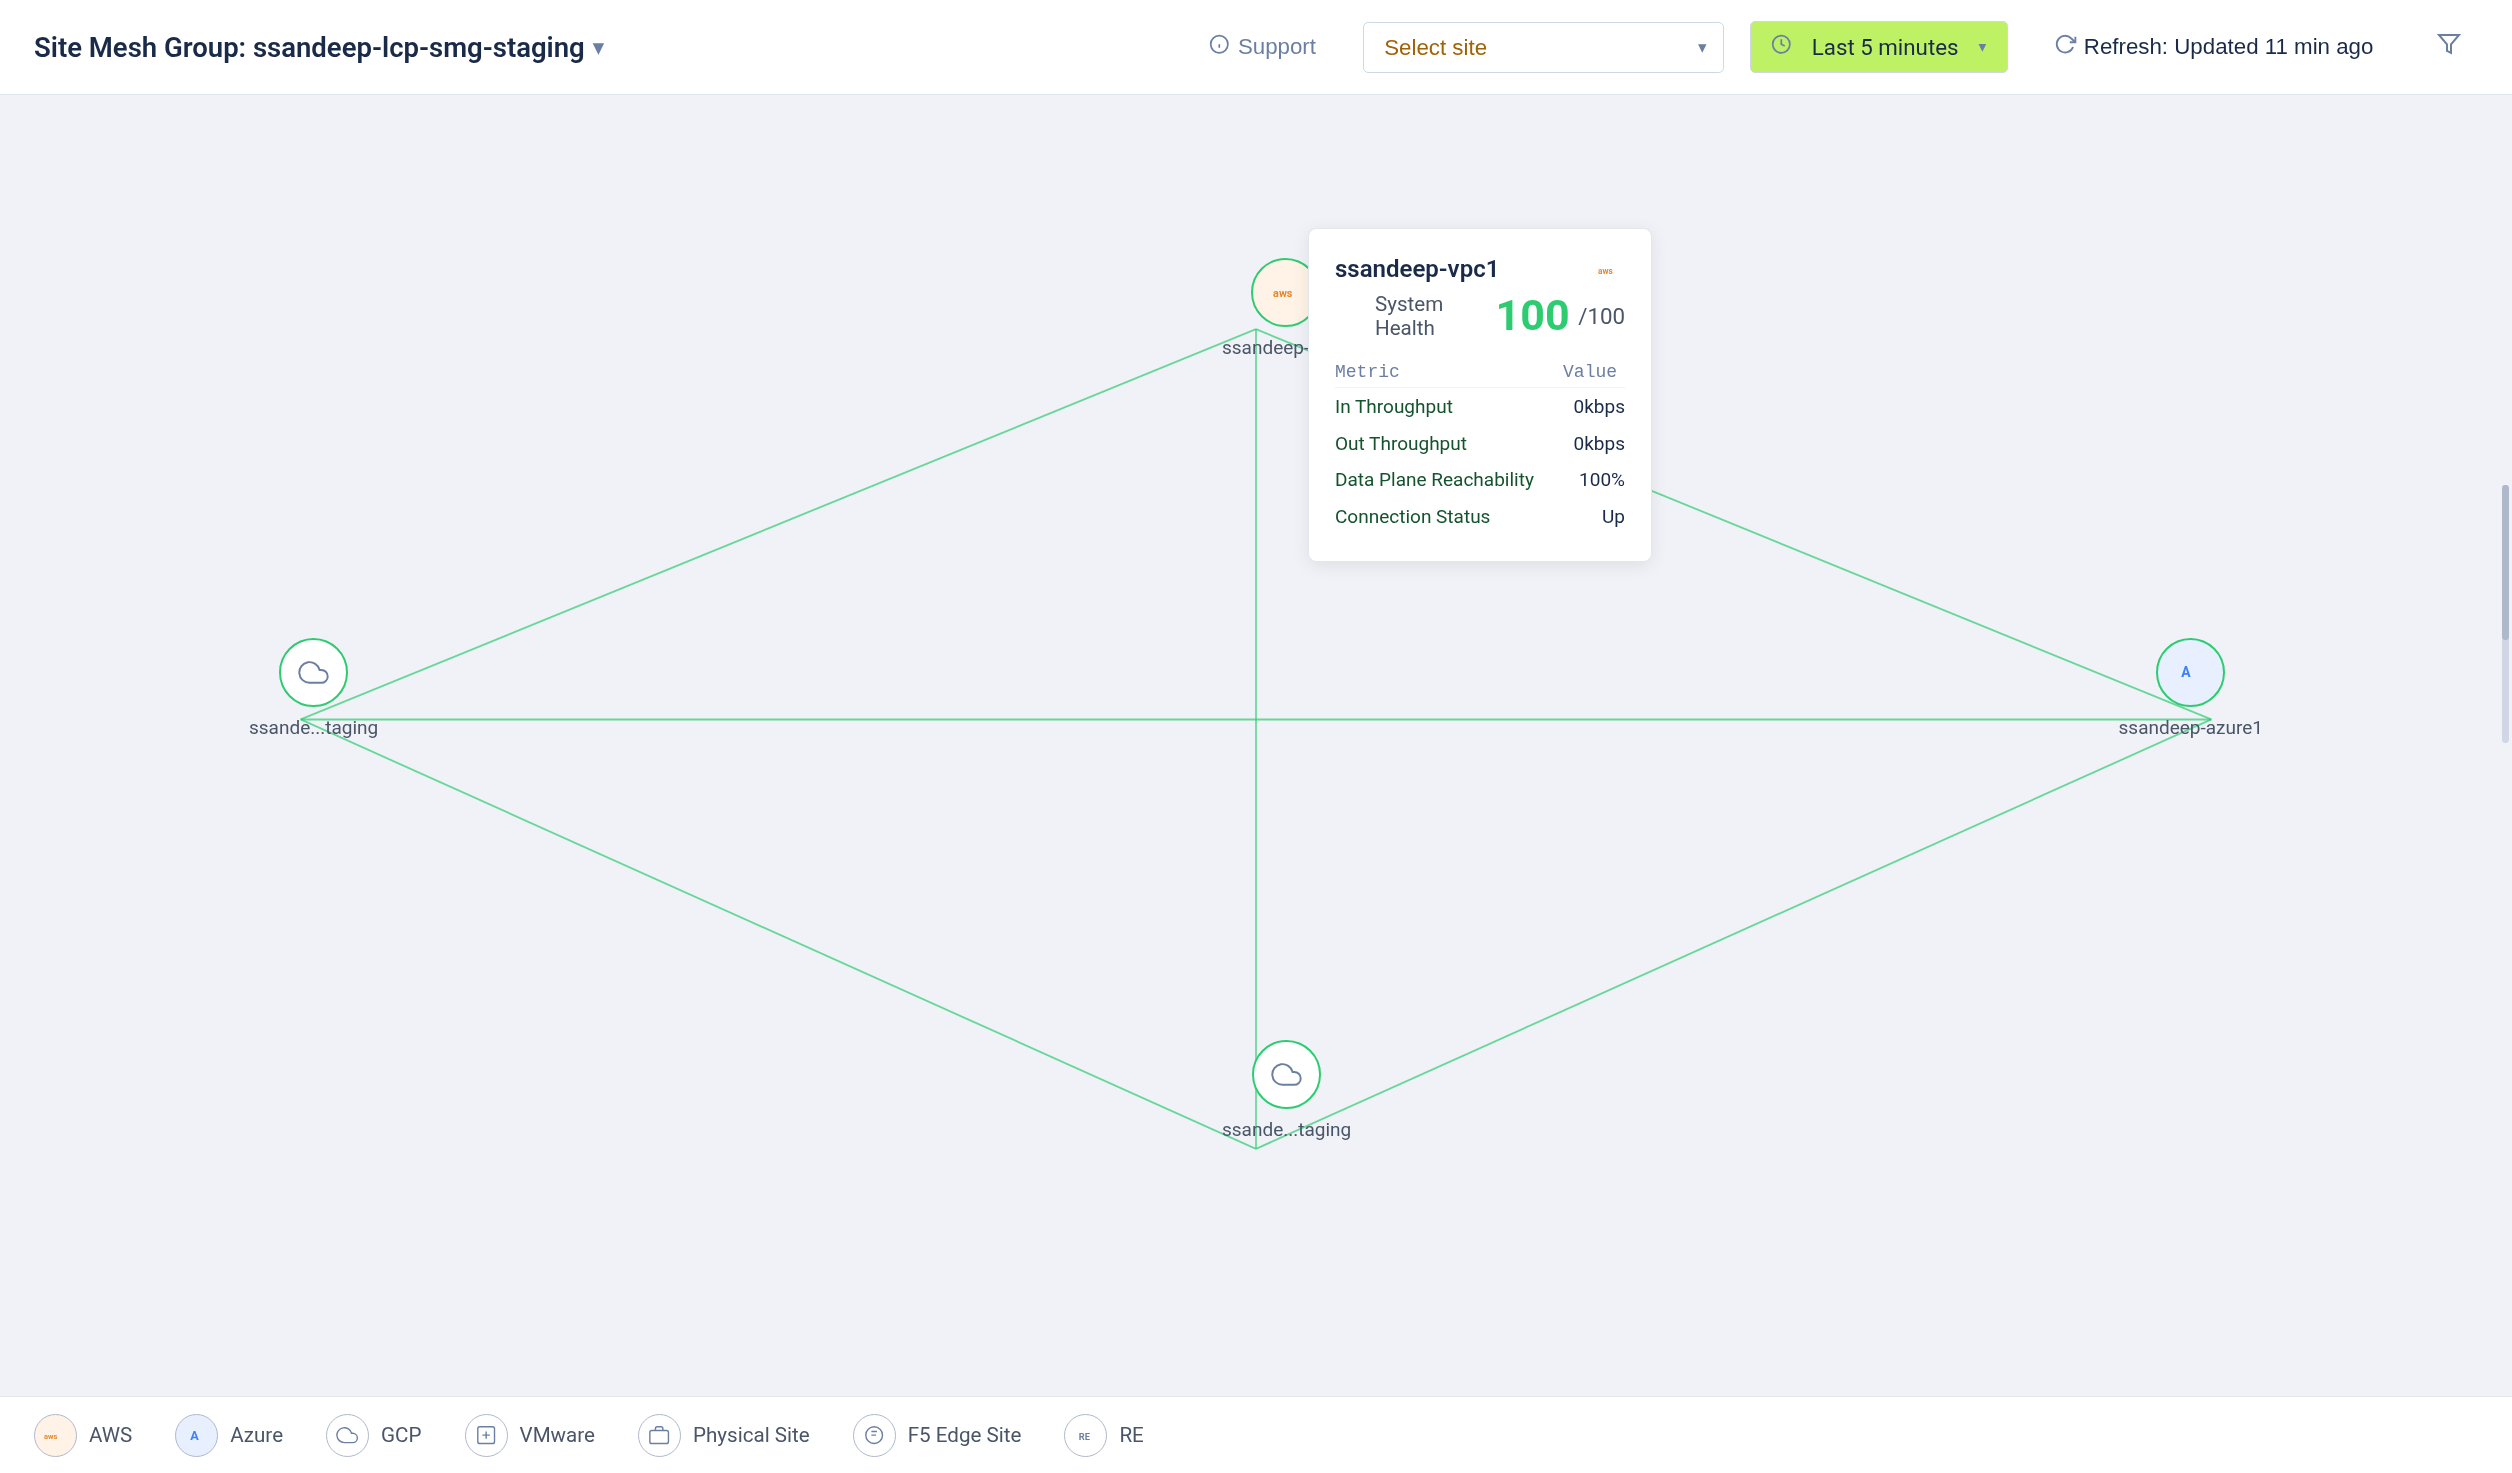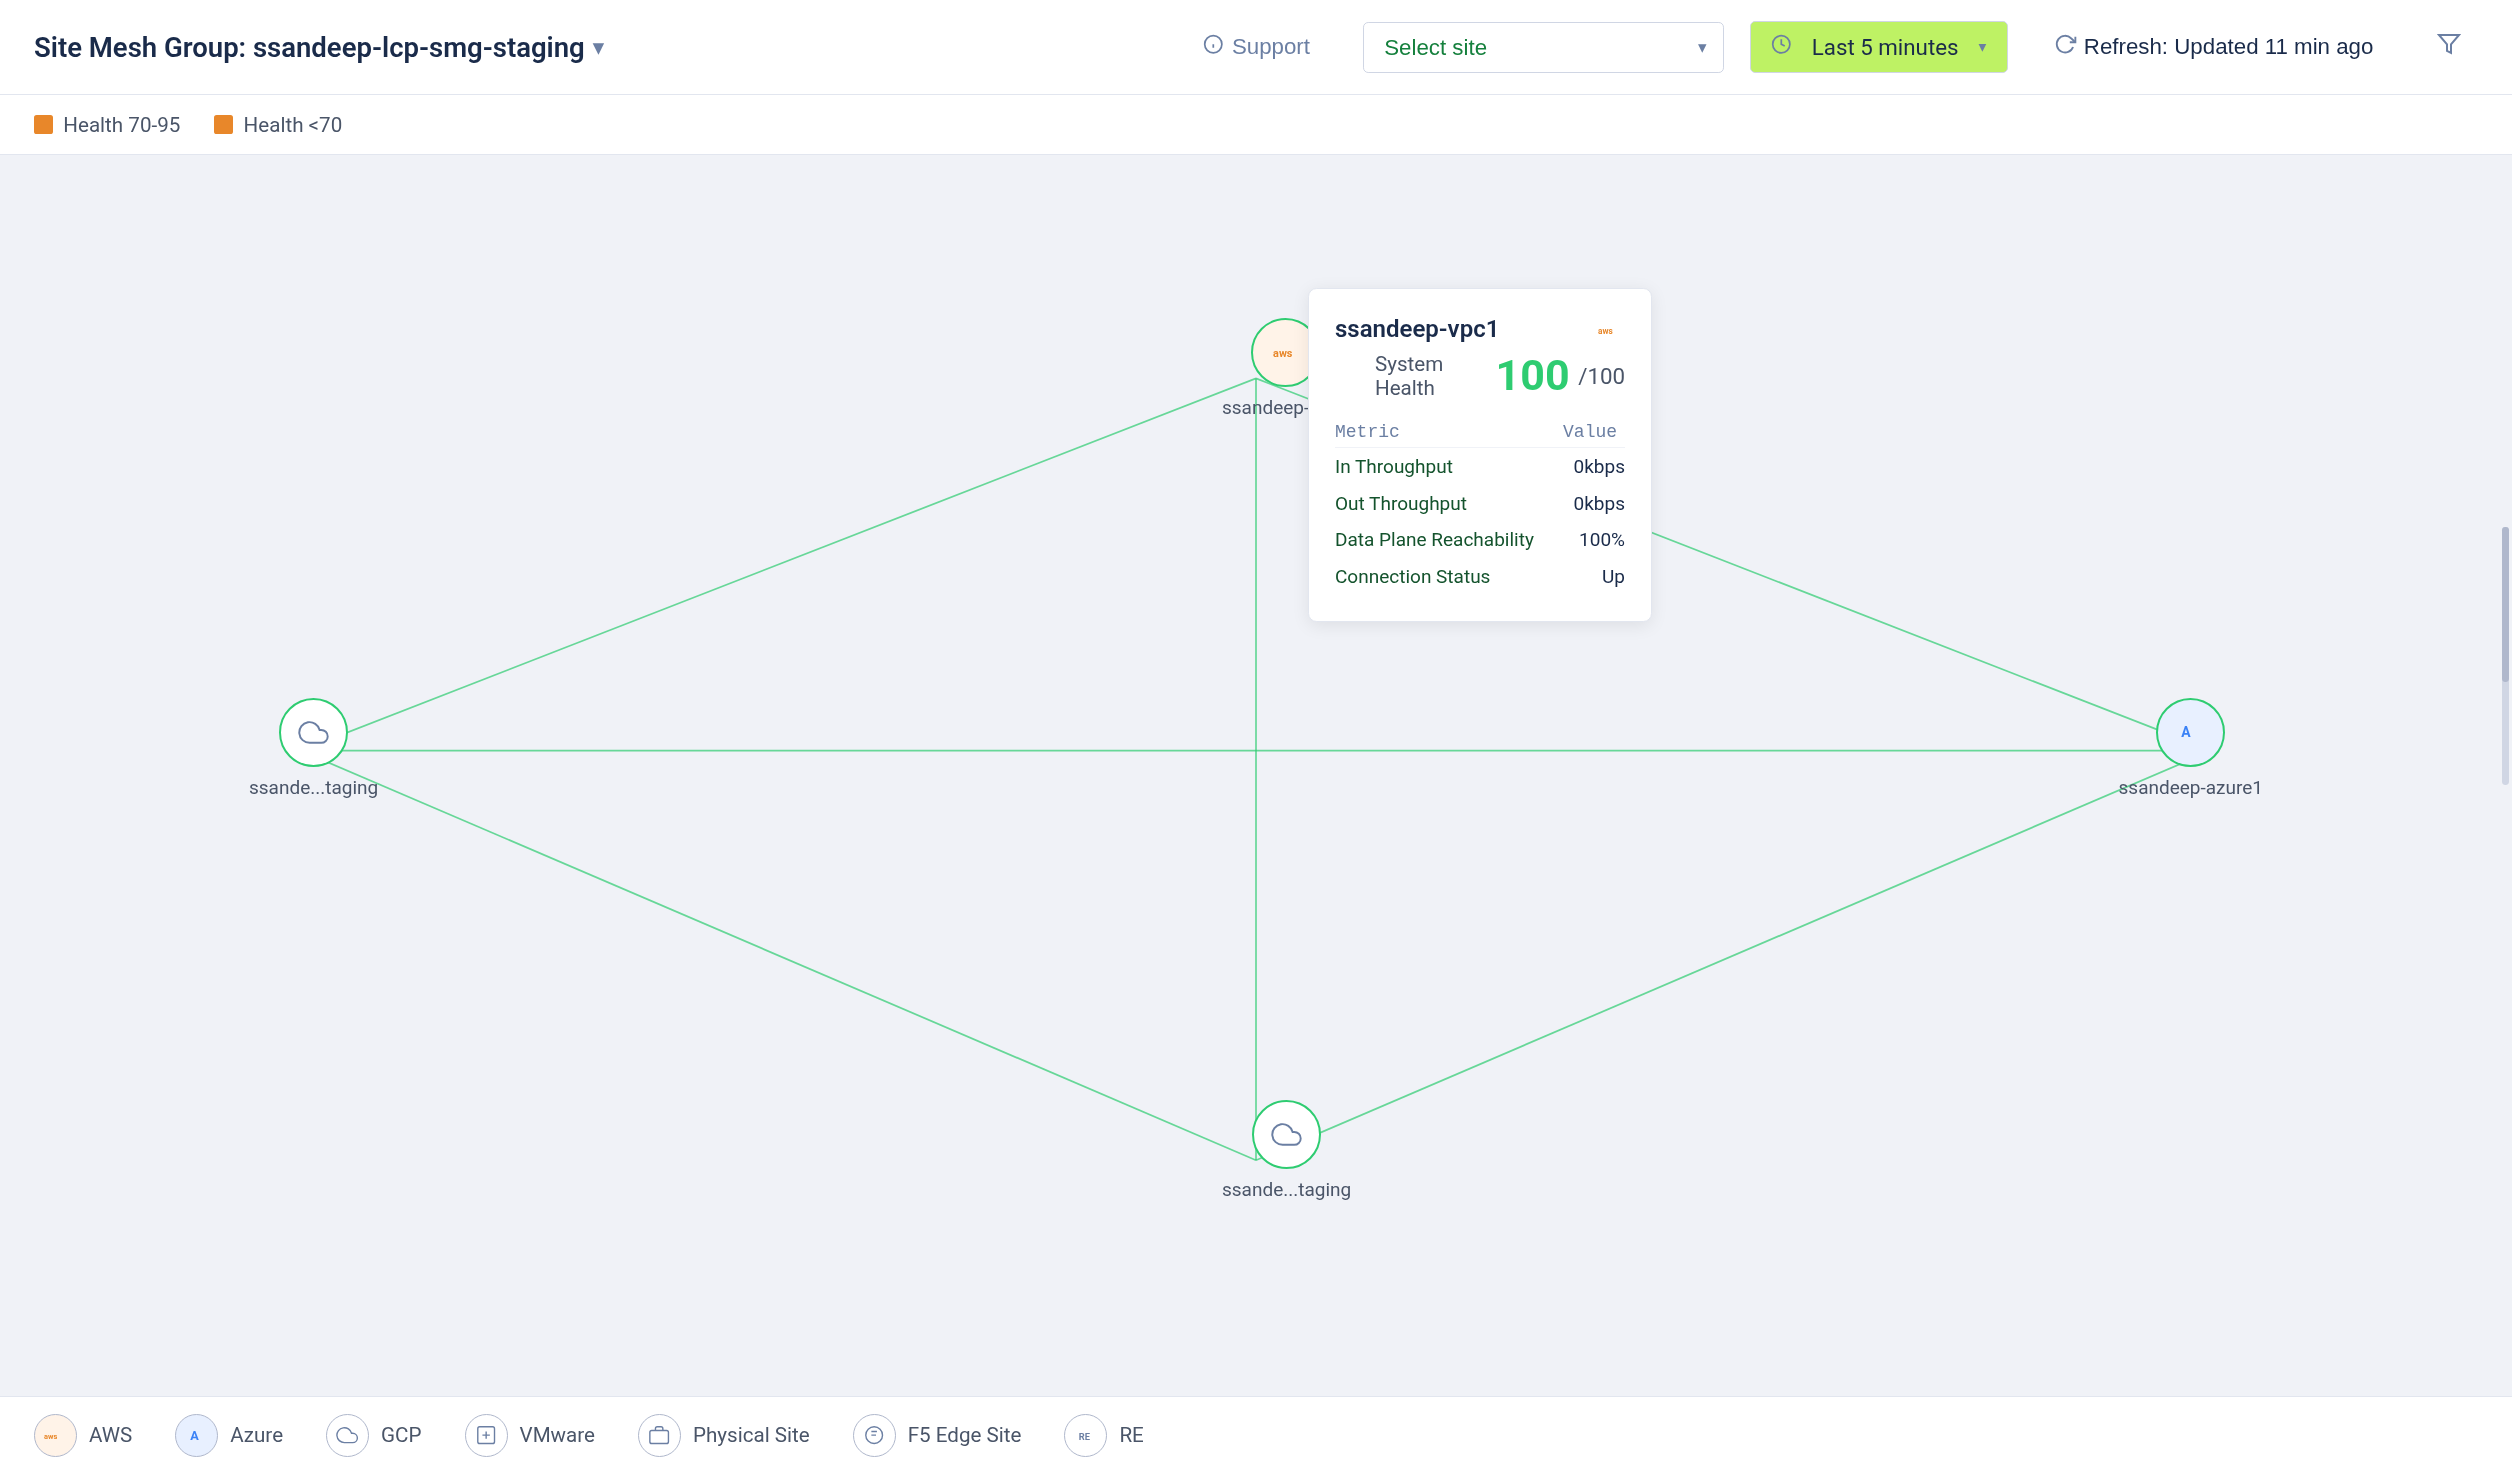--- a/index.html
+++ b/index.html
@@ -51,27 +51,26 @@
 
     .select-site-wrapper {
       position: relative;
     }
 
     .select-site-dropdown {
       appearance: none;
       border: 0.9px solid #d0d6e4;
       border-radius: 5.2px;
       background: #ffffff;
-      color: #15803d;
+      color: #a16207;
       font-size: 22.3px;
       padding: 12px 52px 12px 20.6px;
       width: 361px;
       cursor: pointer;
       outline: none;
-      margin-left: 6px;
     }
 
     .select-site-arrow {
       position: absolute;
       right: 17px;
       top: 50%;
       transform: translateY(-50%);
       pointer-events: none;
       color: #6b7fa3;
       font-size: 17px;
@@ -392,30 +391,20 @@
 
     <button class="filter-btn">
       <span>
         <svg width="24" height="24" viewBox="0 0 24 24" fill="none" stroke="#6b7fa3" stroke-width="2">
             <polygon points="22 3 2 3 10 12.46 10 19 14 21 14 12.46 22 3"></polygon>
           </svg>
       </span>
     </button>
   </div>
 
-  <div class="legend-bar">
-    <div class="legend-item">
-      <div class="legend-dot dot-orange"></div>
-      <span>Health 70-95</span>
-    </div>
-    <div class="legend-item">
-      <div class="legend-dot dot-orange"></div>
-      <span>Health &lt;70</span>
-    </div>
-  </div>
 
   <div class="canvas-area">
 
     <svg class="mesh-svg" viewBox="0 0 2924 1400" preserveAspectRatio="none">
 
       <line x1="1462" y1="252" x2="350" y2="672" stroke="#2ecc71" stroke-width="2" opacity="0.7"></line>
 
       <line x1="1462" y1="252" x2="2574" y2="672" stroke="#2ecc71" stroke-width="2" opacity="0.7"></line>
 
       <line x1="350" y1="672" x2="1462" y2="1134" stroke="#2ecc71" stroke-width="2" opacity="0.7"></line>

